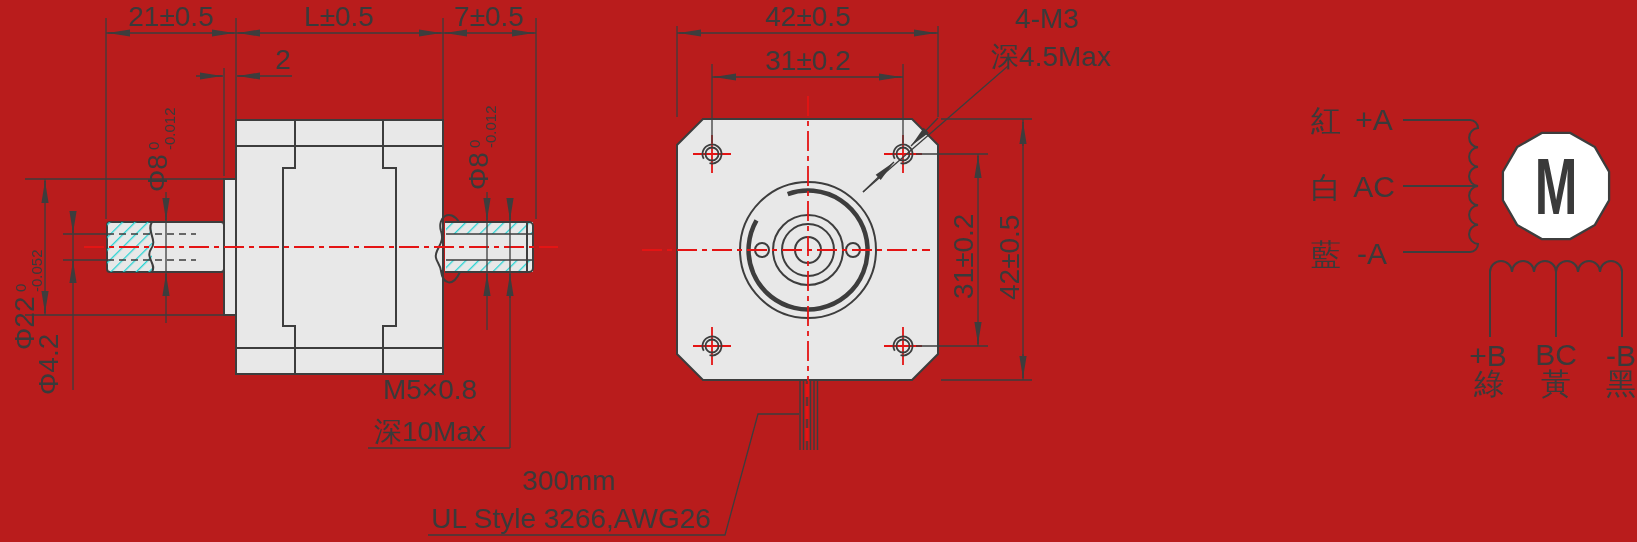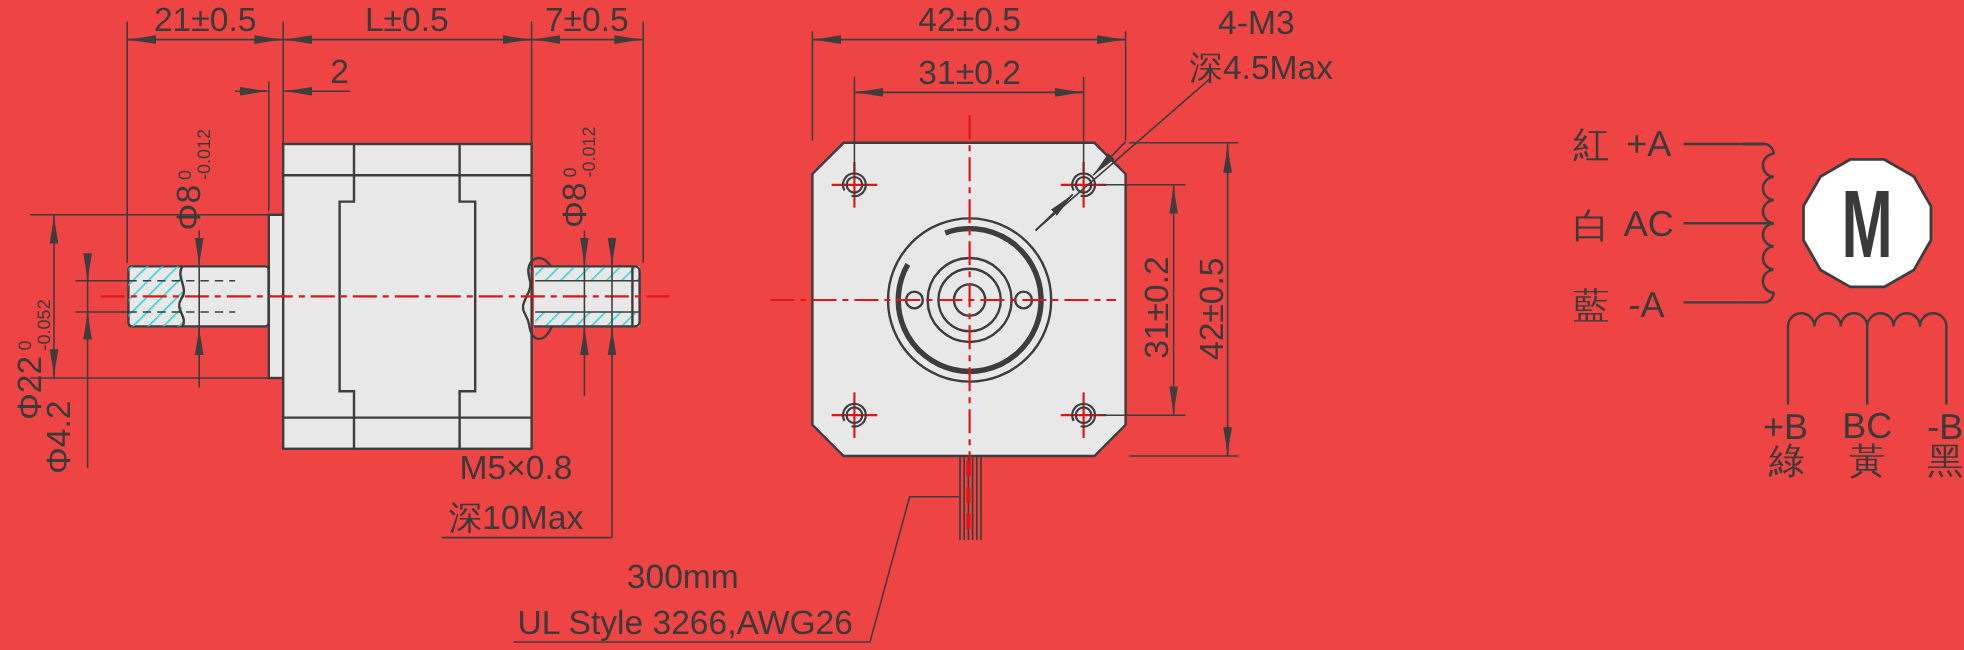--- a/index.html
+++ b/index.html
@@ -1,16 +1,16 @@
 <!DOCTYPE html>
 <html><head>
 <meta charset="utf-8">
 <style>
   html,body{margin:0;padding:0;background:#ffffff;}
-  .stage{width:1637px;height:542px;position:relative;background:#ef4444;overflow:hidden;}
+  .stage{width:1637px;height:542px;position:relative;background:#b91c1c;overflow:hidden;}
   svg{display:block;font-family:"Liberation Sans","DejaVu Sans",sans-serif;}
   text{fill:#3a3a3a;}
   .dim{font-size:28px;}
   .tol{font-size:15px;}
   .note{font-size:28px;}
   .wlabel{font-size:30px;}
   .outline{stroke:#3d3d3d;stroke-width:2;fill:none;}
   .thin{stroke:#3d3d3d;stroke-width:1.3;fill:none;}
   .fillgray{fill:#e8e8e8;stroke:#3d3d3d;stroke-width:2;}
   .cl{stroke:#e41414;stroke-width:1.8;fill:none;stroke-dasharray:20 5 5 5;}

